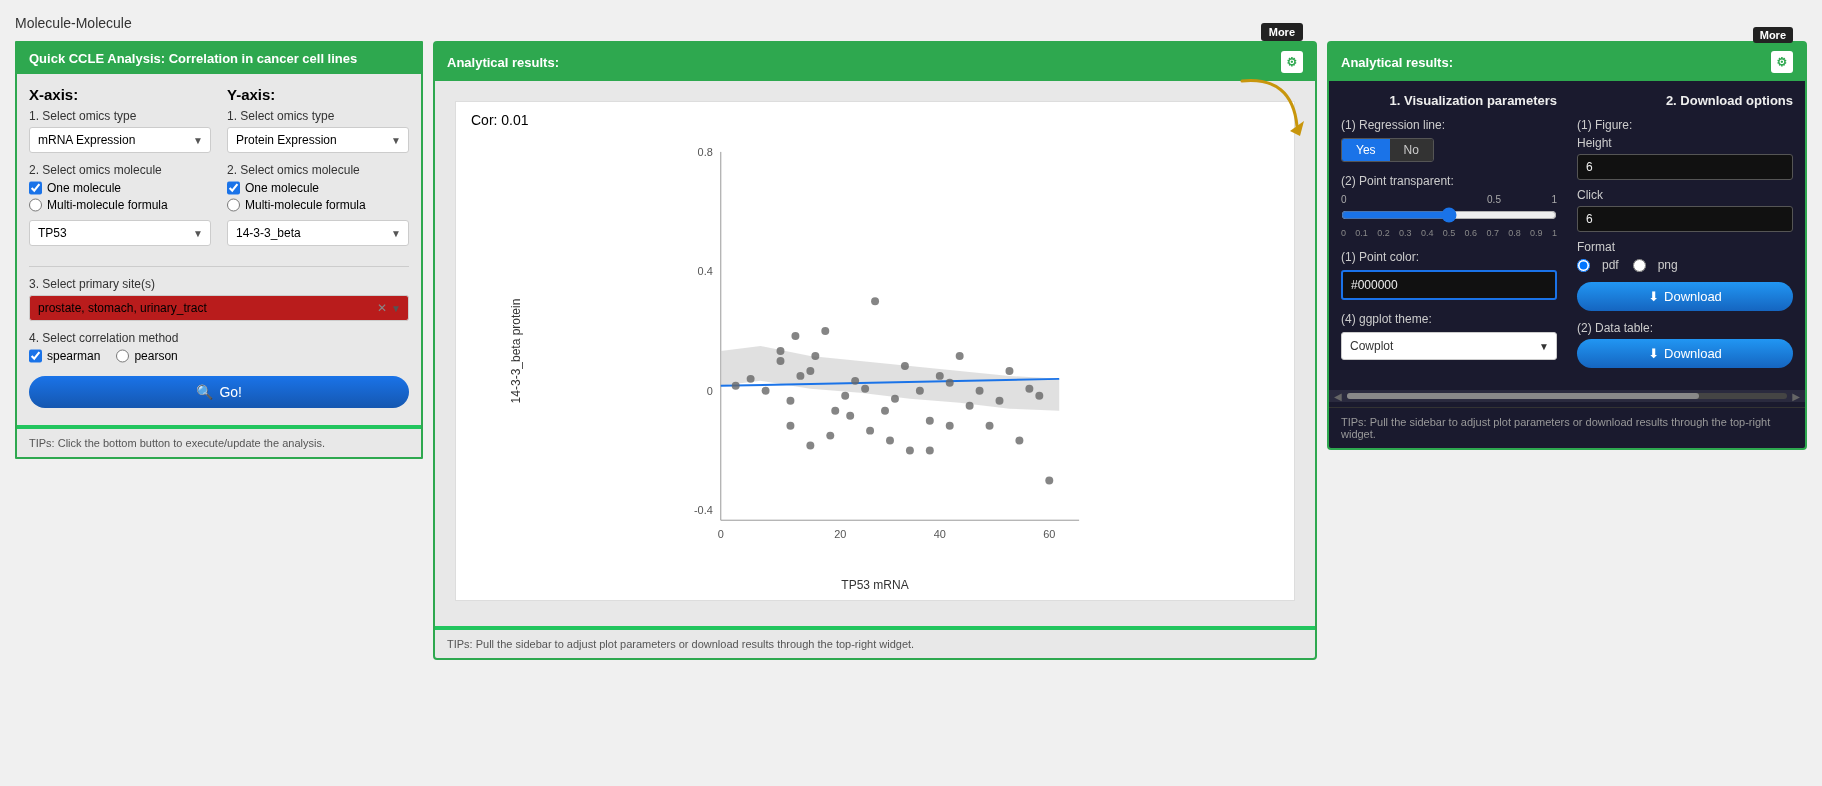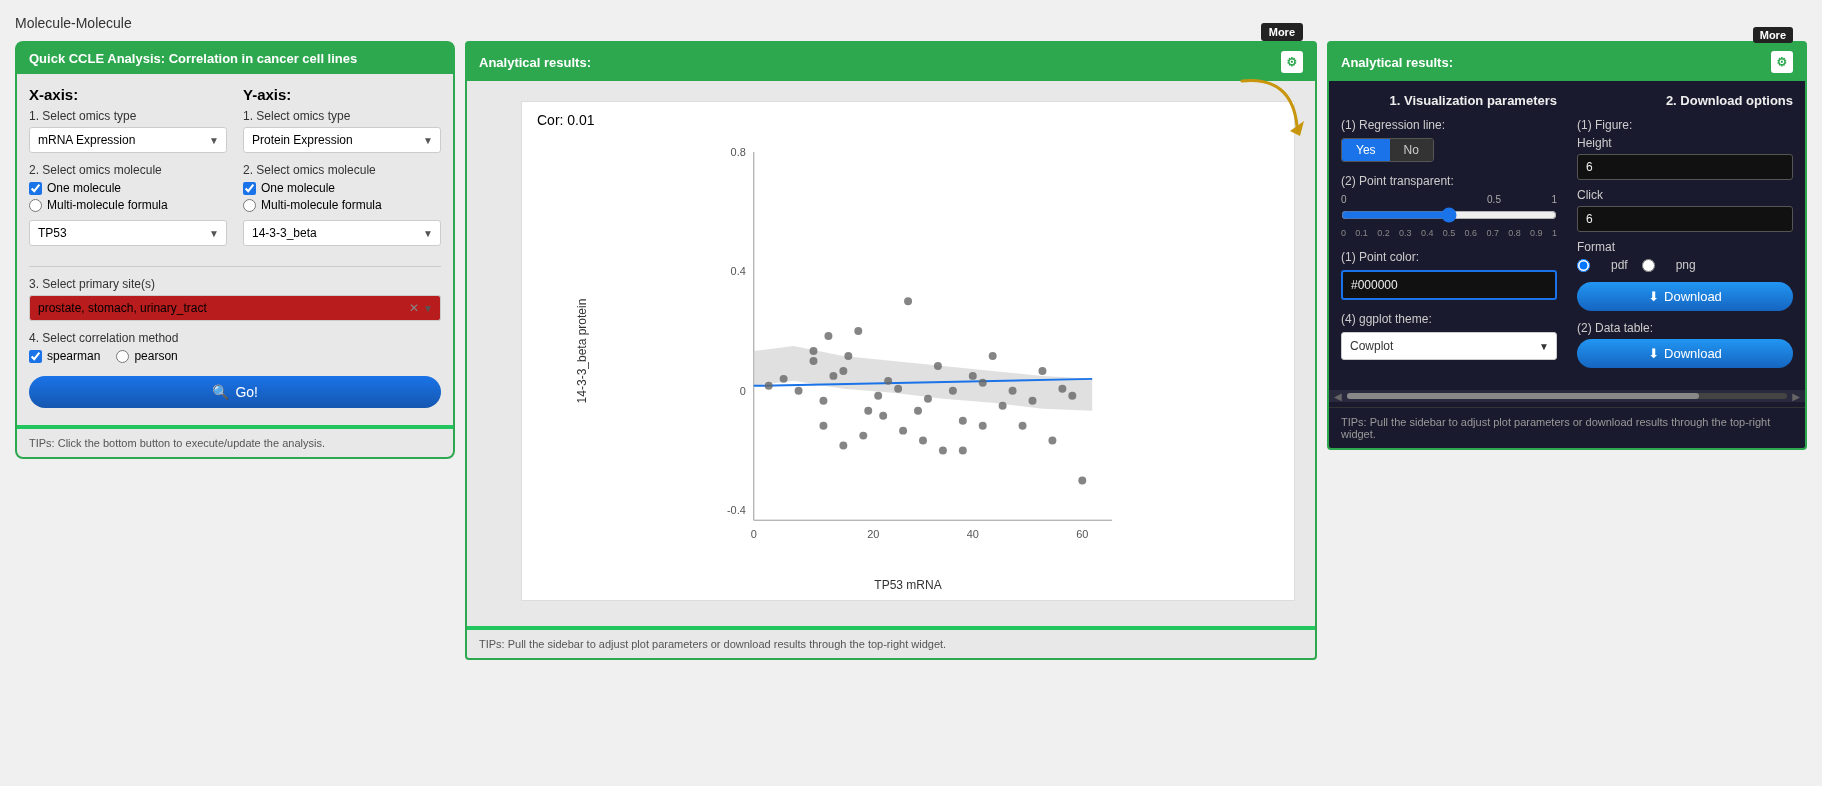--- a/index.html
+++ b/index.html
@@ -15,23 +15,23 @@
       margin-bottom: 10px;
     }
     .main-layout {
       display: flex;
       gap: 10px;
       align-items: flex-start;
       position: relative;
     }
     
     .left-panel {
-      width: 440px;
+      width: 408px;
       border: 2px solid #2ea84f;
-      border-radius: 8px;
+      border-radius: 1px;
       background: #e8e8e8;
       flex-shrink: 0;
     }
     .panel-header {
       background: #2ea84f;
       color: white;
       padding: 8px 12px;
       font-weight: bold;
       font-size: 13px;
     }
@@ -76,21 +76,20 @@
       transform: translateY(-50%);
       pointer-events: none;
       font-size: 10px;
       color: #555;
     }
     .radio-group {
       margin-bottom: 8px;
     }
     .radio-item {
       display: flex;
-      align-items: center;
       gap: 5px;
       margin-bottom: 3px;
       font-size: 12px;
     }
     .radio-item input[type="radio"],
     .radio-item input[type="checkbox"] {
       cursor: pointer;
     }
     .checkbox-blue {
       accent-color: #1a73e8;
@@ -328,21 +327,21 @@
     .format-row {
       display: flex;
       gap: 14px;
       margin-bottom: 10px;
       font-size: 12px;
       color: #ccc;
     }
     .format-row label {
       display: flex;
       align-items: center;
-      gap: 21px;
+      gap: 12px;
       cursor: pointer;
     }
     .download-btn {
       width: 100%;
       padding: 7px;
       background: linear-gradient(to bottom, #2196f3, #1565c0);
       color: white;
       border: none;
       border-radius: 20px;
       font-size: 13px;
@@ -521,21 +520,21 @@
   </div>
 
   <div class="middle-panel">
     <div class="panel-header panel-header-with-icon">
       <span>Analytical results:</span>
       <div style="position:relative;">
         <div class="more-tooltip">More</div>
         <div class="header-icon">⚙</div>
       </div>
     </div>
-    <div style="padding: 10px; margin-left: 34px;">
+    <div style="padding: 10px;">
       <div class="chart-container">
         <div class="chart-title">Cor: 0.01</div>
         <div class="y-axis-label">14-3-3_beta protein</div>
         <div class="x-axis-label">TP53 mRNA</div>
         
         <svg class="scatter-svg" viewBox="0 0 420 440" style="margin-top:20px; margin-left:30px; width: calc(100% - 30px); height: calc(100% - 40px);">
 
           <line x1="40" y1="20" x2="40" y2="390" stroke="#999" stroke-width="1"></line>
 
           <line x1="40" y1="390" x2="400" y2="390" stroke="#999" stroke-width="1"></line>

